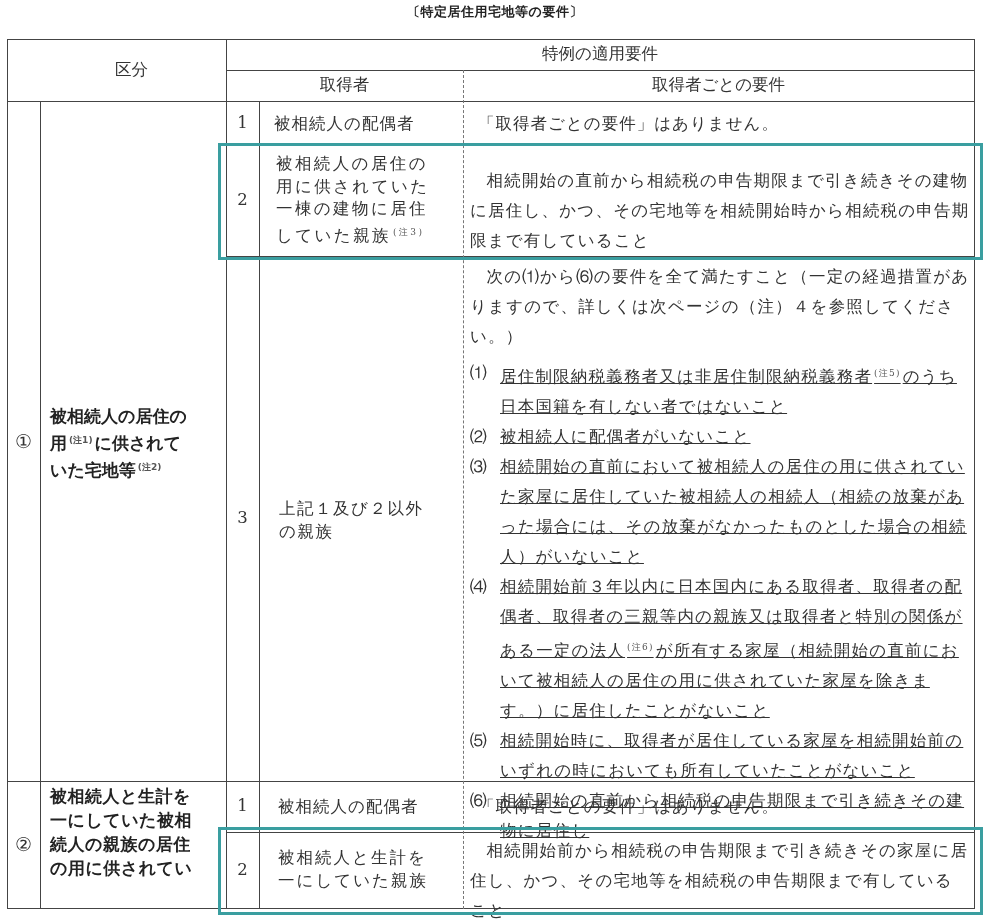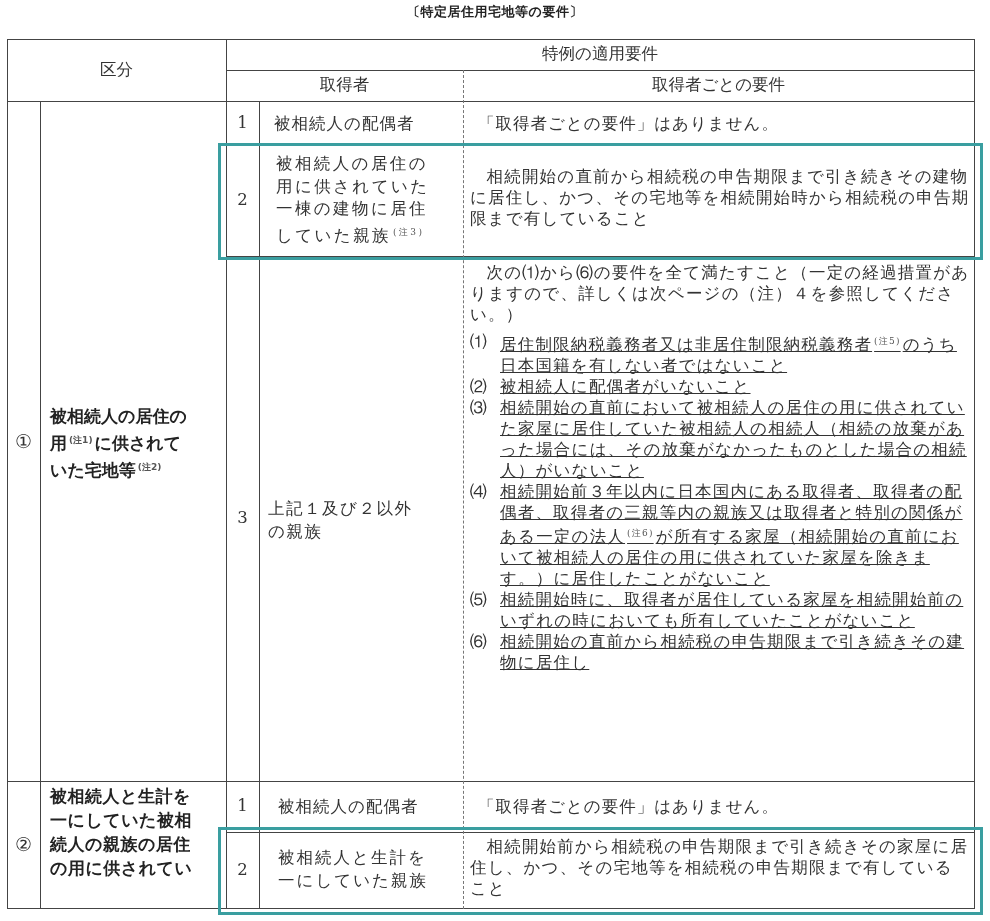--- a/index.html
+++ b/index.html
@@ -12,21 +12,21 @@
   .ln-h { position:absolute; height:0; border-top:1.5px solid #444; }
   .ln-v { position:absolute; width:0; border-left:1.5px solid #444; }
   .ln-vd { position:absolute; width:0; border-left:1.5px dashed #777; }
   .cell { position:absolute; display:flex; align-items:center; justify-content:center;
           box-sizing:border-box; font-size:16px; line-height:22px; }
   .txt { font-size:16.5px; line-height:22.5px; color:#333; }
   .sans-bold { font-family:"DejaVu Sans","Liberation Sans",sans-serif; font-weight:bold;
                font-size:17px; line-height:24px; color:#222; }
   sup.note { font-size:9px; vertical-align:6px; color:#555; margin:0 2px; }
   .teal { position:absolute; border:3px solid #3a9ea0; box-sizing:border-box; pointer-events:none; }
-  .req { position:absolute; font-size:16.5px; line-height:21px; color:#333; letter-spacing:1.2px; }
+  .req { position:absolute; font-size:16.5px; line-height:30px; color:#333; letter-spacing:1.2px; }
   .item { display:flex; }
   .item .num { width:30px; flex:none; }
   .item .body { flex:1;text-decoration:underline; }
   .indent { text-indent:1em; }
 </style>
 </head>
 <body>
 
 <div class="title">〔特定居住用宅地等の要件〕</div>
 
@@ -42,21 +42,21 @@
   <div class="ln-h" style="left:7px; top:908px; width:968px;"></div>
 
   <div class="ln-v" style="left:7px; top:39px; height:870px;"></div>
   <div class="ln-v" style="left:40px; top:101px; height:808px;"></div>
   <div class="ln-v" style="left:226px; top:39px; height:870px;"></div>
   <div class="ln-v" style="left:259px; top:101px; height:808px;"></div>
   <div class="ln-vd" style="left:463px; top:70px; height:839px;"></div>
   <div class="ln-v" style="left:974px; top:39px; height:870px;"></div>
 </div>
 
-<div class="cell txt" style="left:7px; top:39px; width:219px; height:62px;">区分</div>
+<div class="cell txt" style="left:22px; top:39px; width:219px; height:62px;">区分</div>
 <div class="cell txt" style="left:226px; top:39px; width:748px; height:31px;">特例の適用要件</div>
 <div class="cell txt" style="left:226px; top:70px; width:237px; height:31px;">取得者</div>
 <div class="cell txt" style="left:463px; top:70px; width:511px; height:31px;">取得者ごとの要件</div>
 
 <div class="cell txt" style="left:7px; top:101px; width:33px; height:680px; font-size:19px;">①</div>
 <div class="abs sans-bold" style="left:50px; top:404px; width:176px;">
   <div>被相続人の居住の</div>
   <div><span>用</span><sup class="note">(注1)</sup><span>に供されて</span></div>
   <div><span>いた宅地等</span><sup class="note">(注2)</sup></div>
 </div>
@@ -68,21 +68,21 @@
 <div class="cell txt" style="left:226px; top:145px; width:33px; height:111px;">2</div>
 <div class="abs txt" style="left:276px; top:153px; width:185px; letter-spacing:2.4px;">
   <div>被相続人の居住の</div>
   <div>用に供されていた</div>
   <div>一棟の建物に居住</div>
   <div><span>していた親族</span><sup class="note">(注3)</sup></div>
 </div>
 <div class="req indent" style="left:470px; top:166px; width:500px;">相続開始の直前から相続税の申告期限まで引き続きその建物に居住し、かつ、その宅地等を相続開始時から相続税の申告期限まで有していること</div>
 
 <div class="cell txt" style="left:226px; top:256px; width:33px; height:525px;">3</div>
-<div class="abs txt" style="left:268px; top:498px; width:185px; letter-spacing:1.5px;">
+<div class="abs txt" style="left:279px; top:498px; width:185px; letter-spacing:1.5px;">
   <div>上記１及び２以外</div>
   <div>の親族</div>
 </div>
 <div class="req" style="left:470px; top:262px; width:500px;">
   <div class="indent" style="margin-bottom:6px;">次の⑴から⑹の要件を全て満たすこと（一定の経過措置がありますので、詳しくは次ページの（注）４を参照してください。）</div>
   <div class="item">
     <span class="num">⑴</span>
     <span class="body"><span>居住制限納税義務者又は非居住制限納税義務者</span><sup class="note">(注5)</sup><span>のうち日本国籍を有しない者ではないこと</span></span>
   </div>
   <div class="item">

